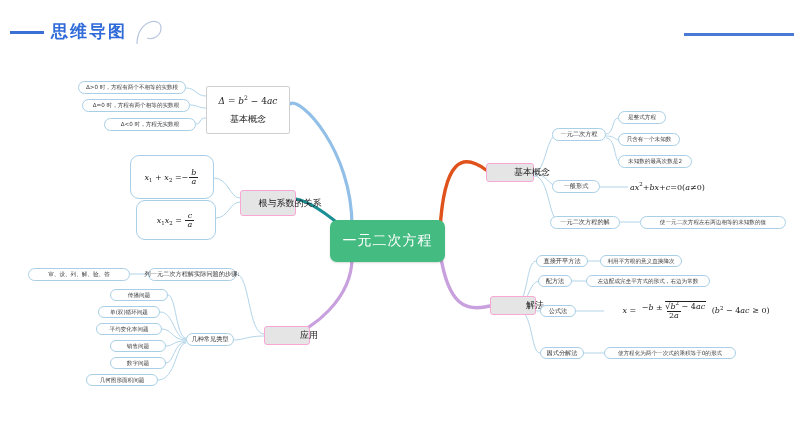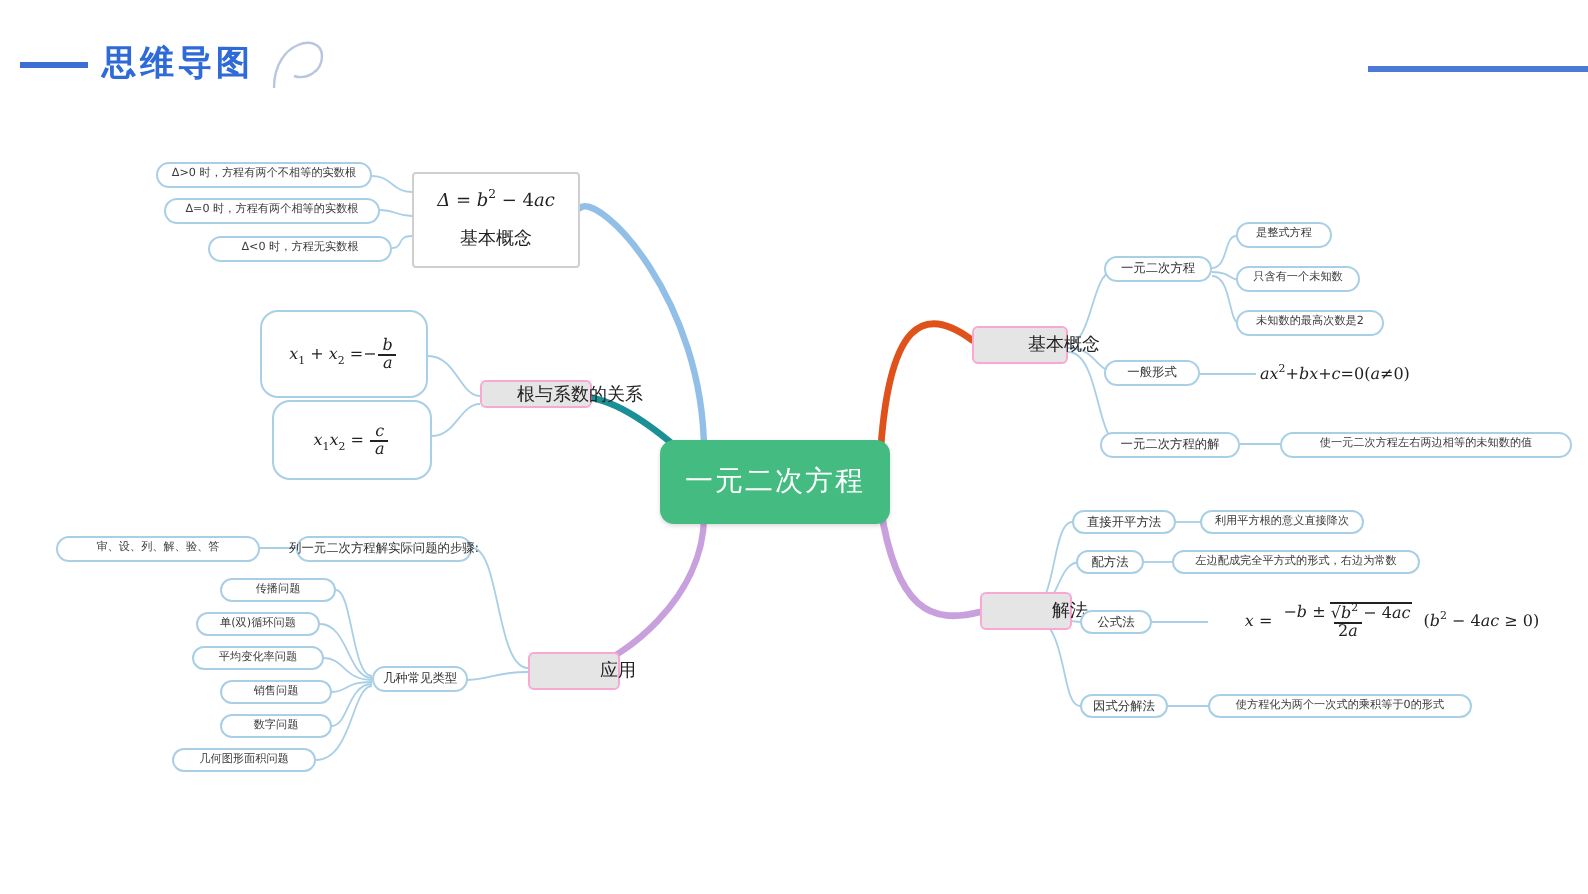--- a/index.html
+++ b/index.html
@@ -181,21 +181,21 @@
   <div class="node n-dbox" style="left:206px;top:86px;width:84px;height:48px;">
     <span class="mathu">
       <span class="math">Δ</span> = <span class="math">b</span><sup>2</sup> − 4<span class="math">ac</span>
     </span>
     <span>基本概念</span>
   </div>
   <div class="node n-pill" style="left:78px;top:81px;width:108px;height:13px;">Δ&gt;0 时，方程有两个不相等的实数根</div>
   <div class="node n-pill" style="left:82px;top:99px;width:108px;height:13px;">Δ=0 时，方程有两个相等的实数根</div>
   <div class="node n-pill" style="left:104px;top:118px;width:92px;height:13px;">Δ&lt;0 时，方程无实数根</div>
 
-  <div class="node n-l1" style="left:240px;top:190px;width:56px;height:14px;">根与系数的关系</div>
+  <div class="node n-l1" style="left:240px;top:190px;width:56px;height:26px;">根与系数的关系</div>
   <div class="node n-fbox" style="left:130px;top:155px;width:84px;height:44px;">
     <span class="mathu">
       <span class="math">x</span><sub>1</sub> + <span class="math">x</span><sub>2</sub> =−<span class="frac">
           <span class="num math">b</span>
           <span class="den math">a</span>
         </span>
     </span>
   </div>
   <div class="node n-fbox" style="left:136px;top:200px;width:80px;height:40px;">
     <span class="mathu">

